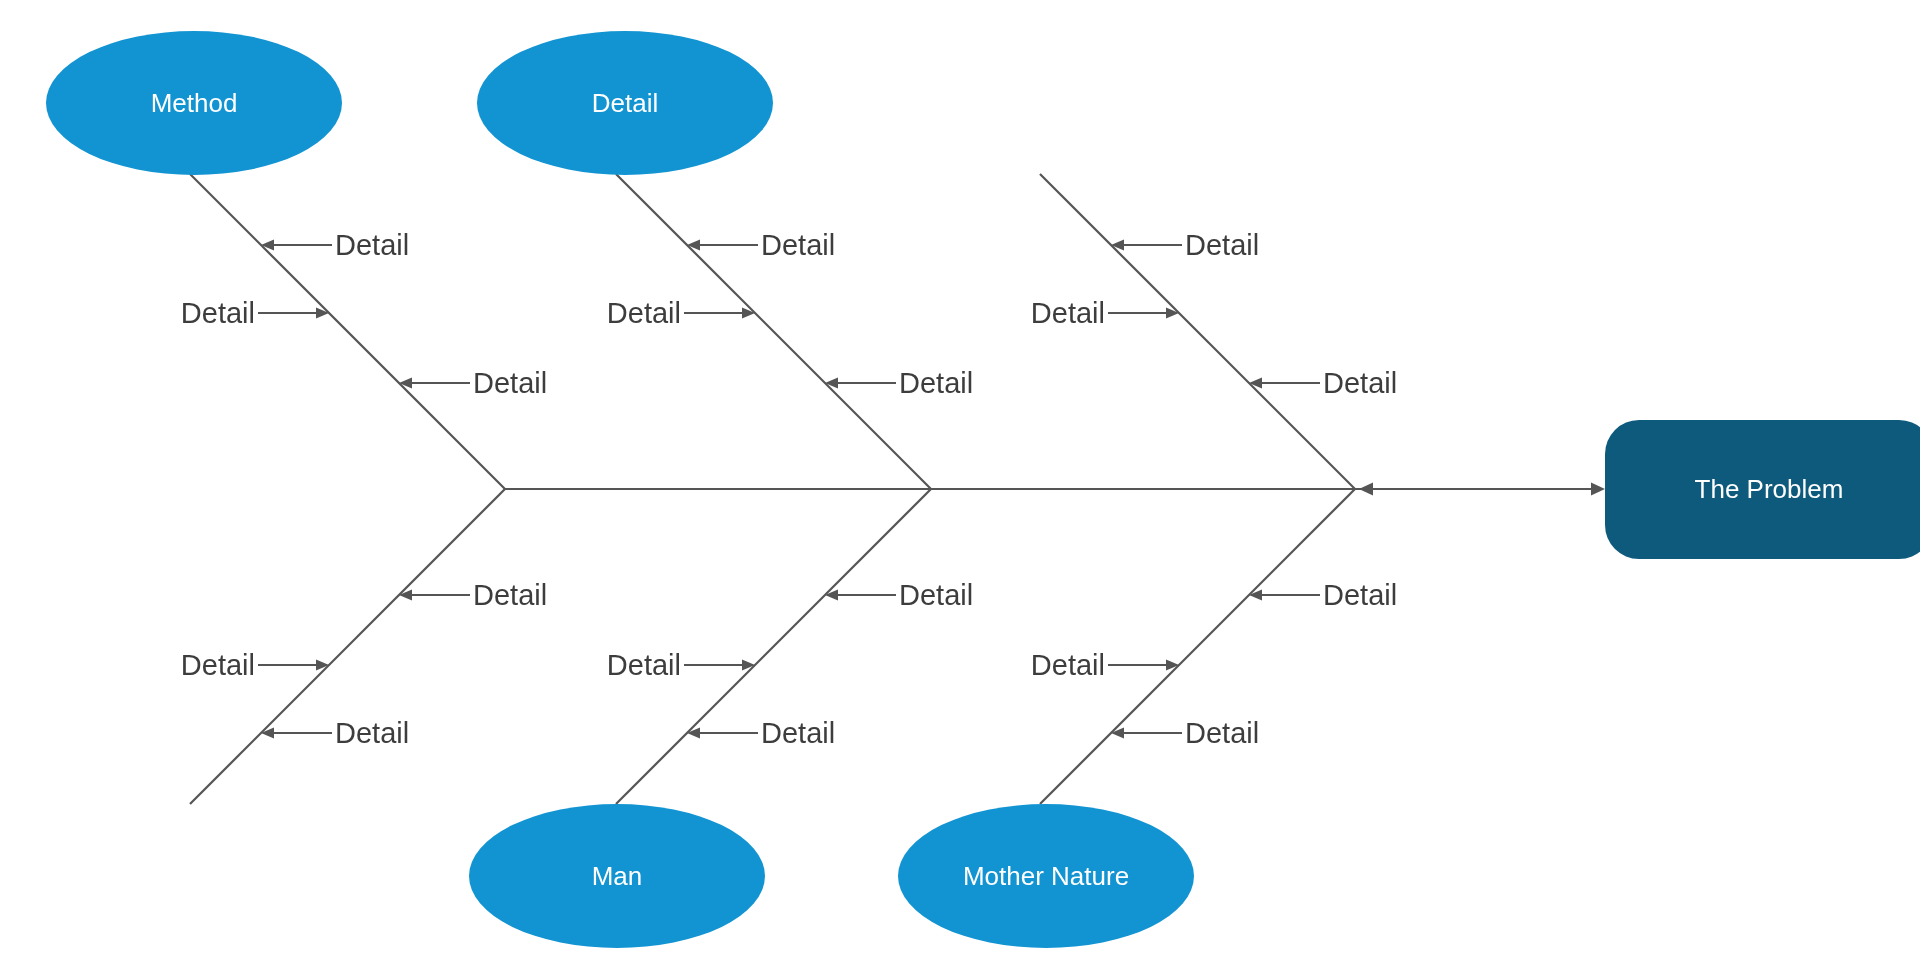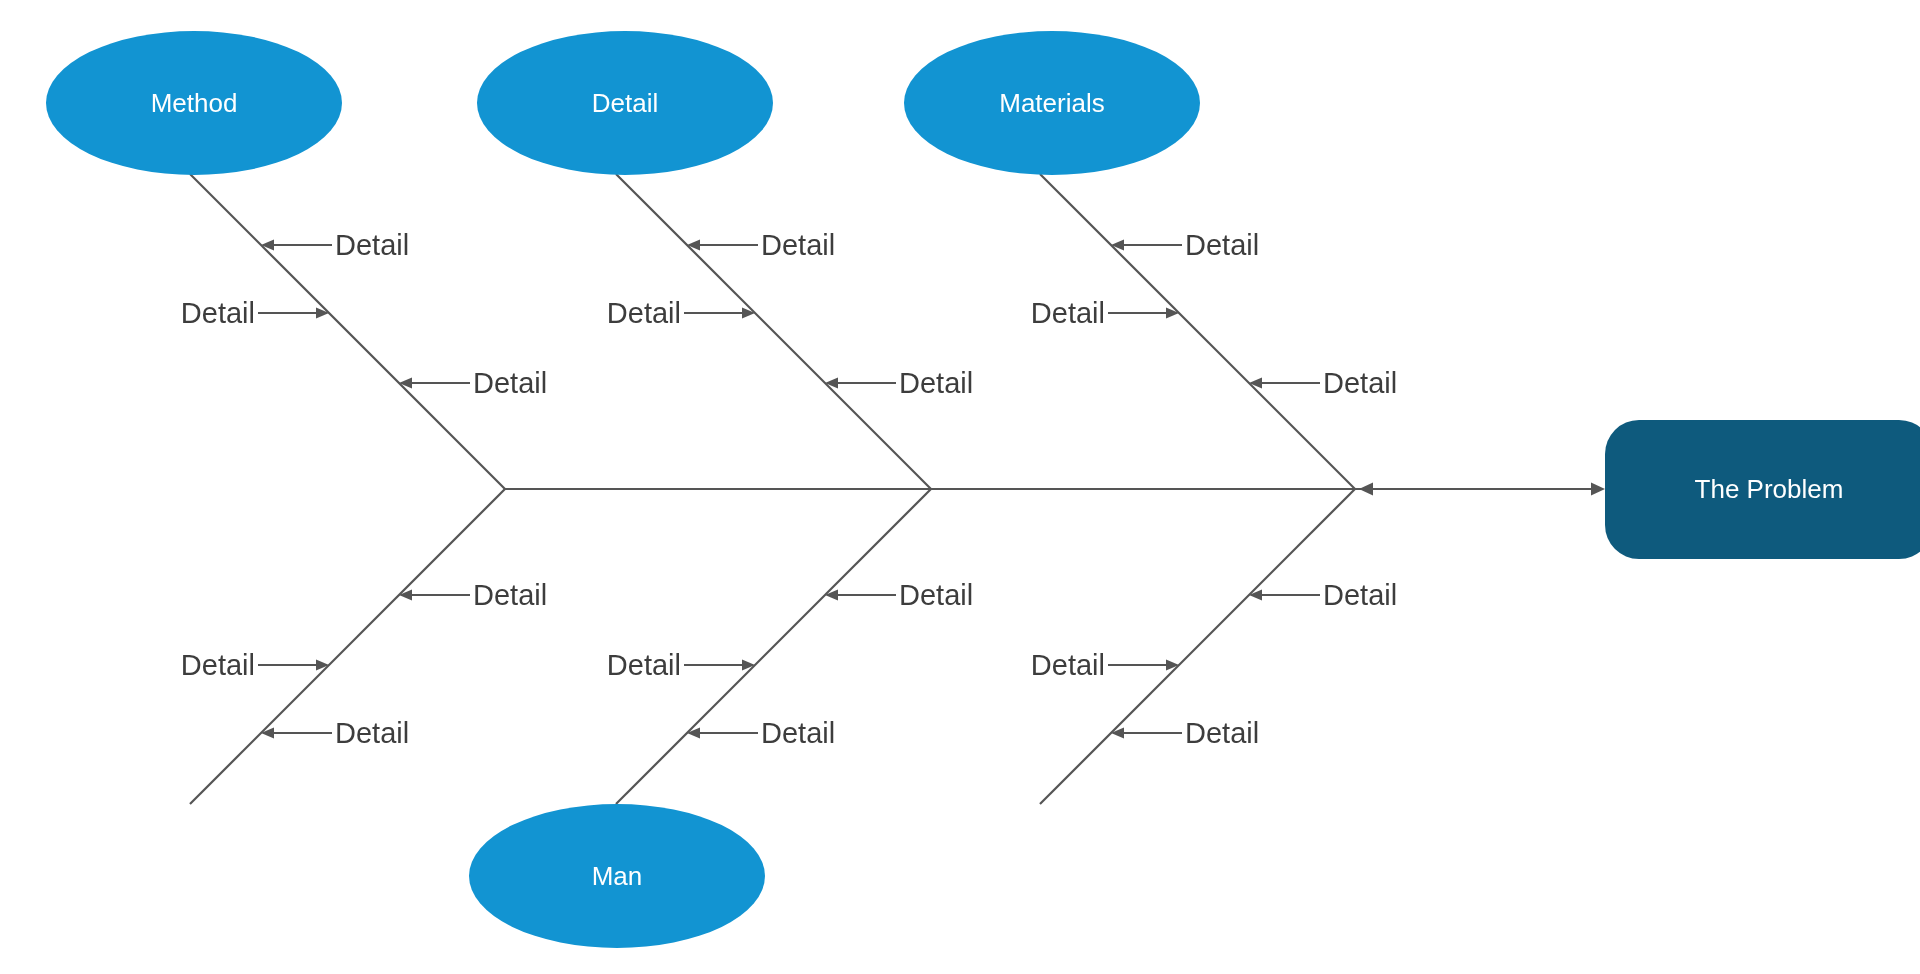--- a/index.html
+++ b/index.html
@@ -117,26 +117,26 @@
     <polygon class="arrowhead" points="1111,733 1124,727.5 1124,738.5"></polygon>
     <line class="connector" x1="1123" y1="733" x2="1182" y2="733"></line>
   </svg>
 
   <div class="node ellipse" style="left:46px;  top:31px;">
     <span>Method</span>
   </div>
   <div class="node ellipse" style="left:477px; top:31px;">
     <span>Detail</span>
   </div>
-  <div class="node ellipse" style="left:904px; top:31px;">
-    <span>Materials</span>
-  </div>
 
   <div class="node ellipse" style="left:469px; top:804px;text-align:right;">
     <span>Man</span>
+  </div>
+  <div class="node ellipse" style="left:898px; top:804px;">
+    <span>Mother Nature</span>
   </div>
 
   <div class="node problem-box" style="left:1605px; top:420px;">
     <span>The Problem</span>
   </div>
 
   <span class="detail anchor-right" style="left:335px;  top:245px;">Detail</span>
   <span class="detail anchor-left" style="left:255px;  top:313px;">Detail</span>
   <span class="detail anchor-right" style="left:473px;  top:383px;">Detail</span>
 

